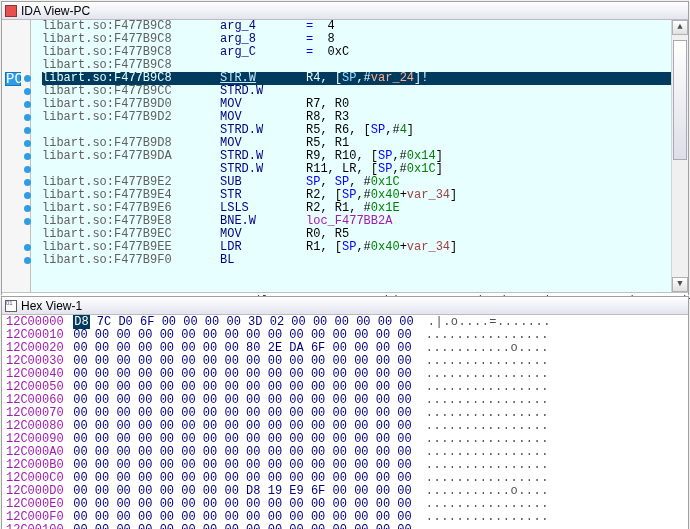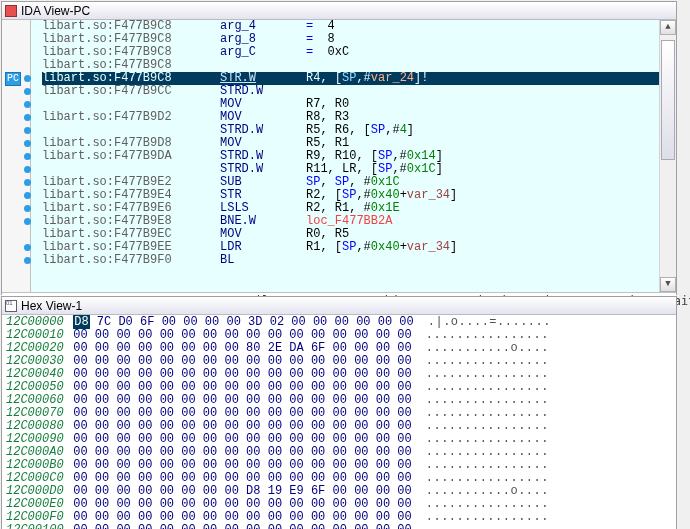--- a/index.html
+++ b/index.html
@@ -8,21 +8,21 @@
     font-family: "Segoe UI", Tahoma, sans-serif;
     font-size: 11px;
     background: #f0f0f0;
     overflow: hidden;
     width: 690px;
     height: 529px;
   }
   .pane {
     background: #fff;
     border: 1px solid #a0a0a0;
-    margin: 1px 13px 0 1px;
+    margin: 1px 1px 0 1px;
     position: relative;
   }
   .titlebar {
     display: flex;
     align-items: center;
     padding: 1px 3px;
     background: linear-gradient(#ffffff,#e4e4f0);
     border-bottom: 1px solid #bcbcbc;
     font-size: 12px;
     height: 15px;
@@ -87,32 +87,32 @@
   }
   .pc-badge {
     position: absolute;
     left: -37px;
     top: 0;
     width: 14px;
     height: 12px;
     background: #2e9de6;
     border: 1px solid #1577b8;
     color: #fff;
-    font-size: 10px;
+    font-size: 14px;
     line-height: 12px;
     text-align: center;
     z-index: 4;
   }
   .seg   { color: #606060; }
   .mnem  { color: #000080; position:absolute; left:178px; }
   .ops   { position:absolute; left:264px; white-space: pre; }
   .reg   { color: #000000; }
   .spc   { color: #0000ff; }
   .imm   { color: #008000; }
-  .kw    { color: #ef4444; }
+  .kw    { color: #a21caf; }
   .var   { color: #a04040; }
   .hl .seg, .hl .reg { color: #e8ffff; }
   .hl .mnem { color: #c8e8ff; text-decoration: underline; }
   .hl .spc, .hl .kw { color: #a0d8ff; }
   .hl .var  { color: #ffb090; }
   .footer-line {
     border-top: 1px solid #c0c0c0;
     background: #fff;
     font-family: Consolas, monospace;
     font-size: 12px;
@@ -125,21 +125,21 @@
     font-family: Consolas, "Courier New", monospace;
     font-size: 12px;
     line-height: 13px;
     background: #fff;
     padding: 1px 4px;
     height: 219px;
     overflow: hidden;
     white-space: nowrap;
   }
   .hrow { height: 13px; }
-  .haddr { color: #15803d; display:inline-block; width:60px;font-style:italic; }
+  .haddr { color: #a21caf; display:inline-block; width:60px; }
   .hb { color: #000080; }
   .hba { color: #000080; background:#003a5c; color:#fff; padding:0 1px; }
   .hasc { color: #505050; margin-left: 14px; letter-spacing: 0.5px; }
   .scrollbar-v {
     position: absolute;
     right: 0; top: 0;
     width: 16px;
     height: 100%;
     background: #f0f0f0;
     border-left: 1px solid #d4d4d4;
@@ -174,21 +174,21 @@
 
   <div class="disasm">
     <div class="gutter"></div>
     <div class="lines" id="disasm-lines">
         <div class="dl"><span class="seg">libart.so:F477B9C8</span><span class="mnem">arg_4</span><span class="ops"><span class="spc">=</span><span class="reg">  4</span></span></div>
         <div class="dl"><span class="seg">libart.so:F477B9C8</span><span class="mnem">arg_8</span><span class="ops"><span class="spc">=</span><span class="reg">  8</span></span></div>
         <div class="dl"><span class="seg">libart.so:F477B9C8</span><span class="mnem">arg_C</span><span class="ops"><span class="spc">=</span><span class="reg">  0xC</span></span></div>
         <div class="dl"><span class="seg">libart.so:F477B9C8</span></div>
         <div class="dl hl"><span class="dot"></span><span class="pc-badge">PC</span><span class="seg">libart.so:F477B9C8</span><span class="mnem">STR.W</span><span class="ops"><span class="reg">R4</span><span class="reg">, [</span><span class="spc">SP</span><span class="reg">,#</span><span class="var">var_24</span><span class="reg">]!</span></span></div>
         <div class="dl"><span class="dot"></span><span class="seg">libart.so:F477B9CC</span><span class="mnem">STRD.W</span></div>
-        <div class="dl"><span class="dot"></span><span class="mnem">MOV</span><span class="ops"><span class="reg">R7, R0</span></span></div>
+        <div class="dl"><span class="dot"></span><span class="seg">libart.so:F477B9D0</span><span class="mnem">MOV</span><span class="ops"><span class="reg">R7, R0</span></span></div>
         <div class="dl"><span class="dot"></span><span class="seg">libart.so:F477B9D2</span><span class="mnem">MOV</span><span class="ops"><span class="reg">R8, R3</span></span></div>
         <div class="dl"><span class="dot"></span><span class="mnem">STRD.W</span><span class="ops"><span class="reg">R5, R6, [</span><span class="spc">SP</span><span class="reg">,#</span><span class="imm">4</span><span class="reg">]</span></span></div>
         <div class="dl"><span class="dot"></span><span class="seg">libart.so:F477B9D8</span><span class="mnem">MOV</span><span class="ops"><span class="reg">R5, R1</span></span></div>
         <div class="dl"><span class="dot"></span><span class="seg">libart.so:F477B9DA</span><span class="mnem">STRD.W</span><span class="ops"><span class="reg">R9, R10, [</span><span class="spc">SP</span><span class="reg">,#</span><span class="imm">0x14</span><span class="reg">]</span></span></div>
         <div class="dl"><span class="dot"></span><span class="mnem">STRD.W</span><span class="ops"><span class="reg">R11, LR, [</span><span class="spc">SP</span><span class="reg">,#</span><span class="imm">0x1C</span><span class="reg">]</span></span></div>
         <div class="dl"><span class="dot"></span><span class="seg">libart.so:F477B9E2</span><span class="mnem">SUB</span><span class="ops"><span class="spc">SP</span><span class="reg">, </span><span class="spc">SP</span><span class="reg">, #</span><span class="imm">0x1C</span></span></div>
         <div class="dl"><span class="dot"></span><span class="seg">libart.so:F477B9E4</span><span class="mnem">STR</span><span class="ops"><span class="reg">R2, [</span><span class="spc">SP</span><span class="reg">,#</span><span class="imm">0x40</span><span class="reg">+</span><span class="var">var_34</span><span class="reg">]</span></span></div>
         <div class="dl"><span class="dot"></span><span class="seg">libart.so:F477B9E6</span><span class="mnem">LSLS</span><span class="ops"><span class="reg">R2, R1, #</span><span class="imm">0x1E</span></span></div>
         <div class="dl"><span class="dot"></span><span class="seg">libart.so:F477B9E8</span><span class="mnem">BNE.W</span><span class="ops"><span class="kw">loc_F477BB2A</span></span></div>
         <div class="dl"><span class="seg">libart.so:F477B9EC</span><span class="mnem">MOV</span><span class="ops"><span class="reg">R0, R5</span></span></div>

